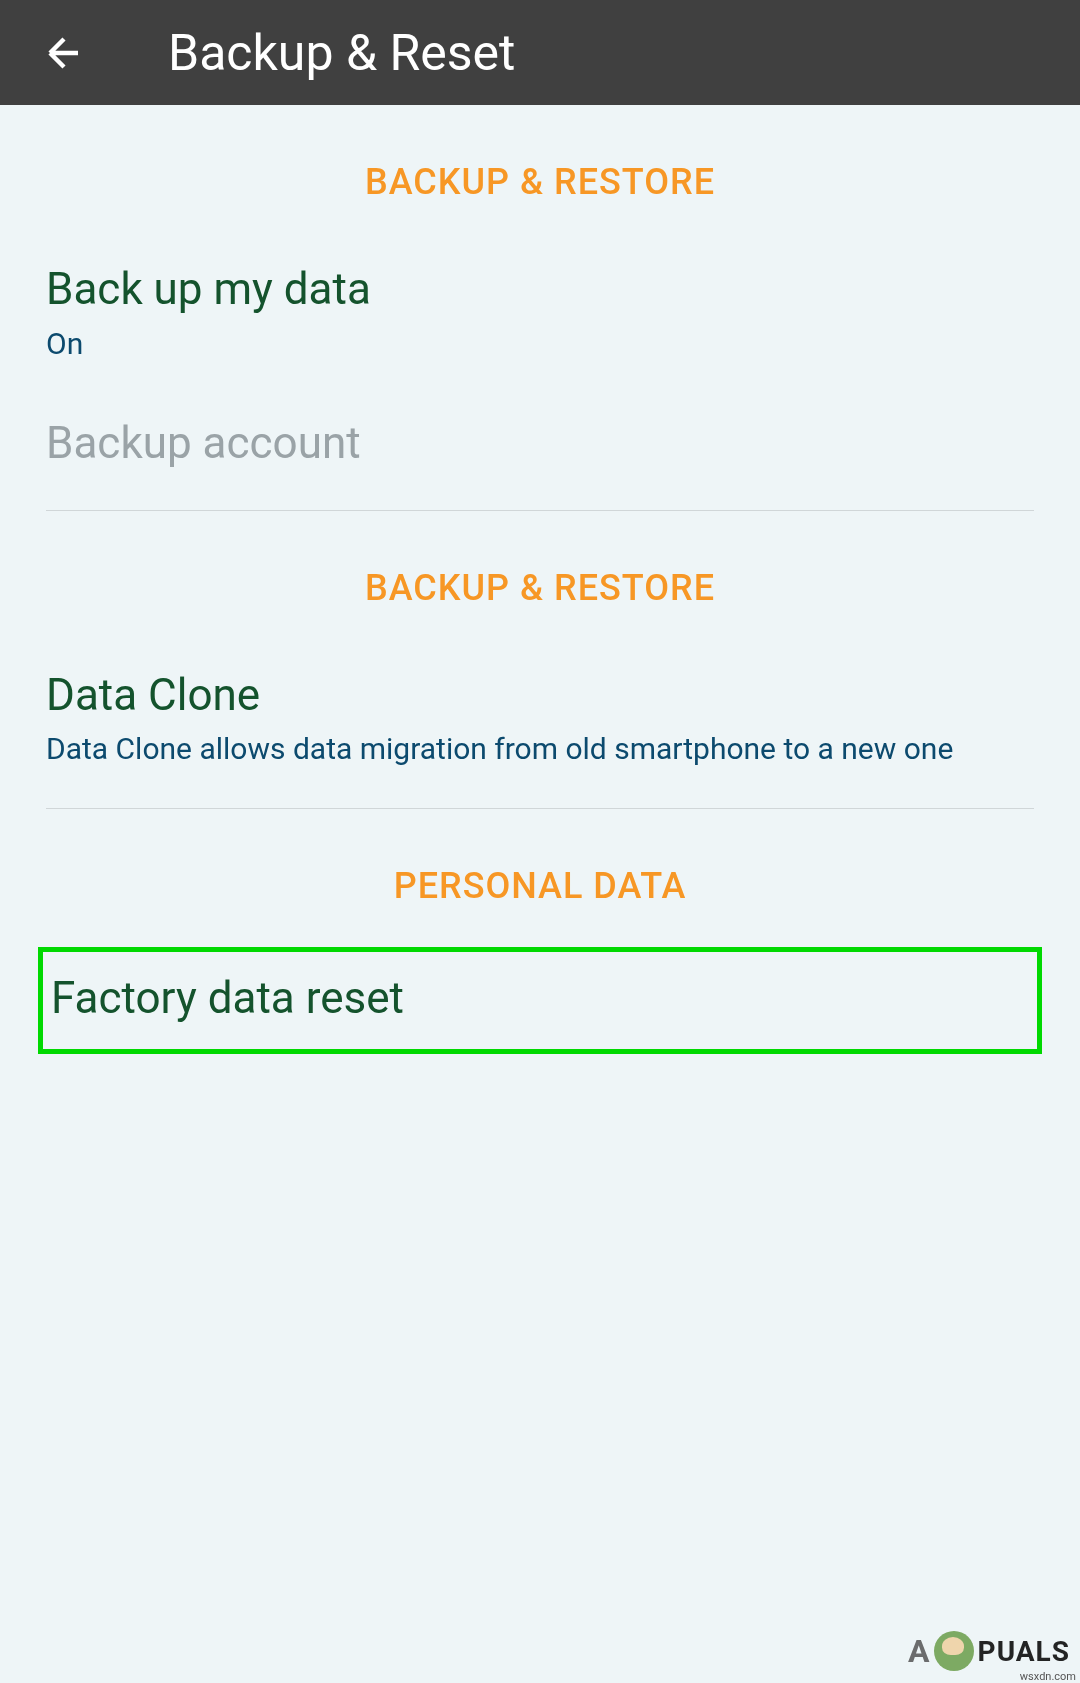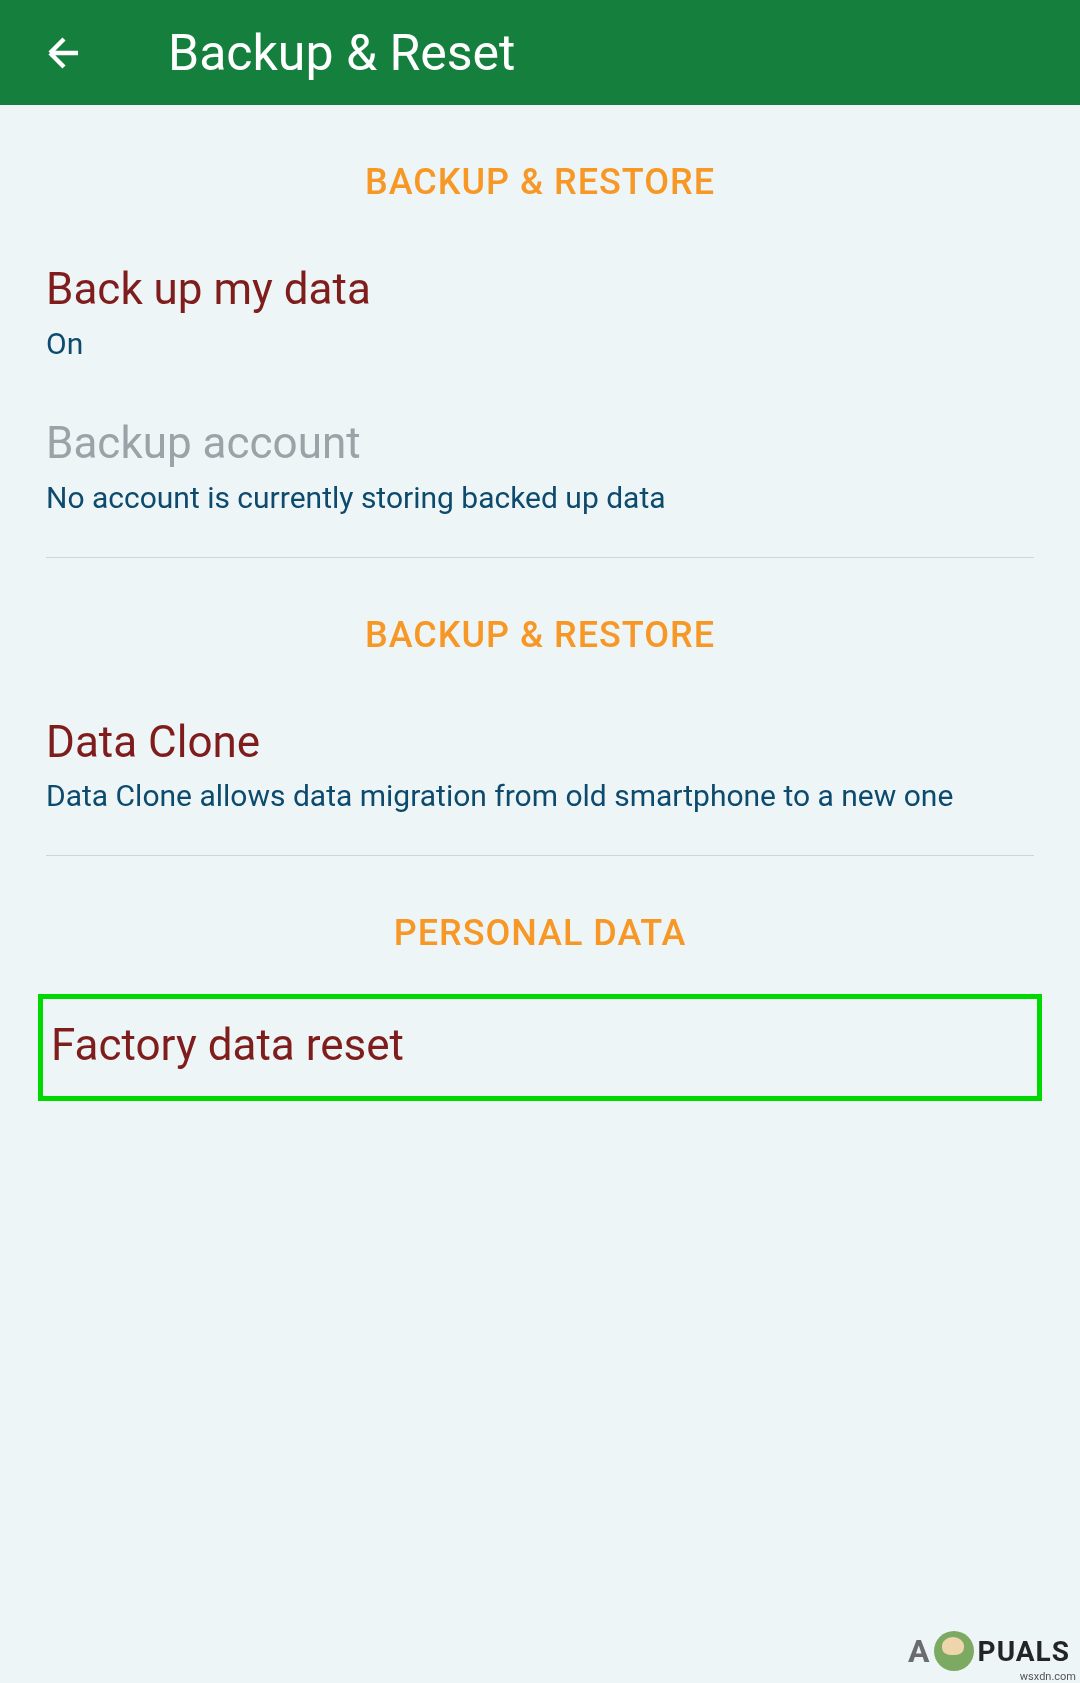--- a/index.html
+++ b/index.html
@@ -9,21 +9,21 @@
     }
     body {
       font-family: -apple-system, BlinkMacSystemFont, "Segoe UI", Roboto, Helvetica, Arial, sans-serif;
       background-color: #eef5f7;
       width: 1080px;
       height: 1683px;
       overflow: hidden;
       position: relative;
     }
     .header {
-      background-color: #15803d;
+      background-color: #404040;
       height: 105px;
       display: flex;
       align-items: center;
       padding: 0 40px;
       gap: 80px;
     }
     .back-arrow {
       color: white;
       cursor: pointer;
       display: flex;
@@ -48,21 +48,21 @@
       letter-spacing: 1px;
       margin-top: 56px;
       margin-bottom: 40px;
       text-align: center;
     }
     .setting-item {
       padding: 20px 0;
       cursor: pointer;
     }
     .setting-title {
-      color: #7f1d1d;
+      color: #14532d;
       font-size: 44px;
       font-weight: 400;
       line-height: 1.2;
     }
     .setting-title.disabled {
       color: #9aa3a7;
     }
     .setting-subtitle {
       color: #0c4a6e;
       font-size: 30px;
@@ -171,21 +171,20 @@
 
   <div class="section-header">BACKUP &amp; RESTORE</div>
 
   <div class="setting-item">
     <div class="setting-title">Back up my data</div>
     <div class="setting-subtitle">On</div>
   </div>
 
   <div class="setting-item gap-small">
     <div class="setting-title disabled">Backup account</div>
-    <div class="setting-subtitle">No account is currently storing backed up data</div>
   </div>
 
 
   <div class="divider"></div>
 
   <div class="section-header">BACKUP &amp; RESTORE</div>
 
 
   <div class="setting-item gap-medium">
     <div class="setting-title">Data Clone</div>

